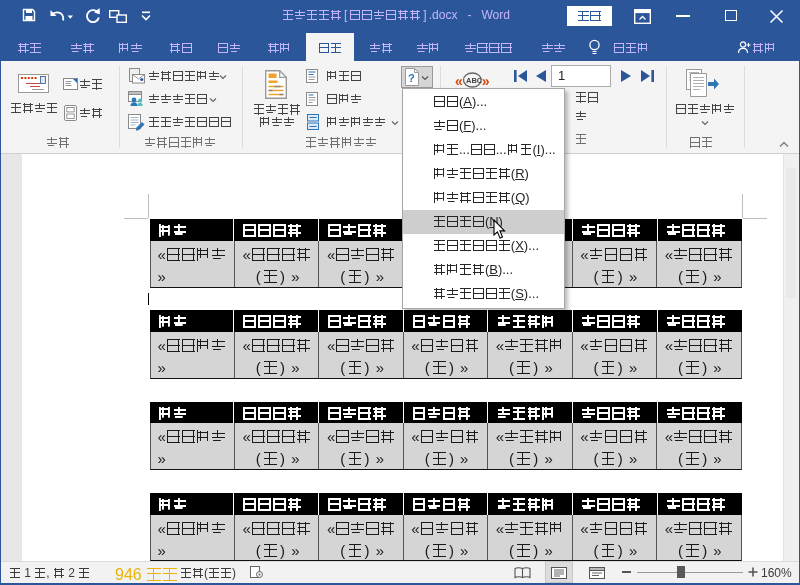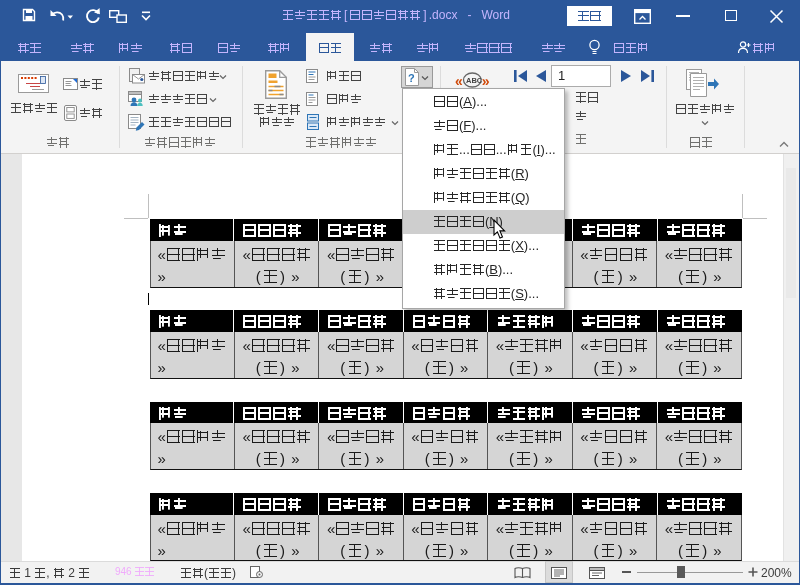--- a/index.html
+++ b/index.html
@@ -355,21 +355,21 @@
     <div style="flex:1;border-left:1px solid #555;overflow:hidden">
       <div style="padding-top:3px;font-size:15px;color:#1a1a1a;line-height:22px;text-align:center"><span class="gm">«</span><i class="g g4"></i><i class="g g1"></i><i class="g g1"></i><i class="g g2"></i><br><span class="fw">(</span><i class="g g0"></i><span class="fw">)</span><span style="margin-left:4px"><span class="gm">»</span></span></div>
     </div>
     <div style="flex:1;border-left:1px solid #555;overflow:hidden">
       <div style="padding-top:3px;font-size:15px;color:#1a1a1a;line-height:22px;text-align:center"><span class="gm">«</span><i class="g g4"></i><i class="g g1"></i><i class="g g1"></i><i class="g g2"></i><br><span class="fw">(</span><i class="g g0"></i><span class="fw">)</span><span style="margin-left:4px"><span class="gm">»</span></span></div>
     </div>
   </div>
 <div class="ab" style="left:1px;top:561px;width:798px;height:22px;background:#f2f2f2;border-top:1px solid #dbdbdb"></div>
 <div class="ab" style="left:0;top:583px;width:800px;height:2px;background:#2b579a"></div>
 <div class="ab" style="left:9px;top:566px;width:300px;height:15px;font-size:12px;color:#3b3b3b;white-space:nowrap"><i class="g g0"></i> 1 <i class="g g0"></i>, <i class="g g2"></i> 2 <i class="g g0"></i></div>
-<div class="ab" style="left:115px;top:566px;width:80px;height:15px;font-size:10px;color:#f0abfc;white-space:nowrap">946 <i class="g g0"></i><i class="g g0"></i></div>
+<div class="ab" style="left:115px;top:566px;width:80px;height:15px;font-size:16px;color:#eab308;white-space:nowrap">946 <i class="g g0"></i><i class="g g0"></i></div>
 <div class="ab" style="left:180px;top:566px;width:80px;height:15px;font-size:12px;color:#3b3b3b;white-space:nowrap"><i class="g g0"></i><i class="g g2"></i>(<i class="g g0"></i><i class="g g0"></i>)</div>
 <svg class="ab" style="left:250px;top:566px" width="13" height="12" viewBox="0 0 13 12">
 <rect x="0.5" y="0.5" width="9" height="11" fill="#fff" stroke="#666"></rect>
 <circle cx="9.5" cy="8.5" r="3" fill="#f2f2f2" stroke="#666"></circle>
     <circle cx="9.5" cy="8.5" r="1" fill="#666"></circle>
   </svg>
 <svg class="ab" style="left:514px;top:567px" width="17" height="12" viewBox="0 0 17 12">
 <path d="M8.5 1.5 c-2 -1 -6 -1 -7.5 0 v9 c1.5 -1 5.5 -1 7.5 0 c2 -1 6 -1 7.5 0 v-9 c-1.5 -1 -5.5 -1 -7.5 0 z" fill="none" stroke="#555" stroke-width="1.1"></path>
 <path d="M8.5 1.5 v9" stroke="#555" stroke-width="1.1"></path>
   </svg>
@@ -382,21 +382,21 @@
 <rect x="0.5" y="0.5" width="15" height="11" fill="#fff" stroke="#555"></rect>
 <rect x="0.5" y="0.5" width="15" height="3" fill="#bbb" stroke="#555"></rect>
 <path d="M3 6 h10 M3 8.5 h7" stroke="#555" stroke-width="0.9"></path>
   </svg>
 <div class="ab" style="left:622px;top:571px;width:9px;height:2px;background:#555"></div>
 <div class="ab" style="left:637px;top:571.5px;width:106px;height:1px;background:#999"></div>
 <div class="ab" style="left:677px;top:566px;width:8px;height:12px;background:#595959"></div>
 <svg class="ab" style="left:748px;top:567px" width="10" height="10" viewBox="0 0 10 10">
 <path d="M5 0.5 v9 M0.5 5 h9" stroke="#555" stroke-width="1.6"></path>
   </svg>
-<div class="ab" style="left:761px;top:566px;width:34px;height:15px;font-size:12px;color:#3b3b3b">200%</div>
+<div class="ab" style="left:761px;top:566px;width:34px;height:15px;font-size:12px;color:#3b3b3b">160%</div>
 <div class="ab" style="left:402px;top:88px;width:163px;height:221px;background:#fff;border:1px solid #a6a6a6;box-shadow:3px 3px 4px rgba(0,0,0,0.25)"></div>
 <div class="ab" style="left:403px;top:90px;width:161px;height:24px;font-size:13px;color:#262626;padding:4px 0 0 30px;white-space:nowrap"><i class="g g1"></i><i class="g g1"></i>(<u>A</u>)...</div>
 <div class="ab" style="left:403px;top:114px;width:161px;height:24px;font-size:13px;color:#262626;padding:4px 0 0 30px;white-space:nowrap"><i class="g g4"></i><i class="g g1"></i>(<u>F</u>)...</div>
 <div class="ab" style="left:403px;top:138px;width:161px;height:24px;font-size:13px;color:#262626;padding:4px 0 0 30px;white-space:nowrap"><i class="g g3"></i><i class="g g0"></i>...<i class="g g1"></i><i class="g g1"></i>...<i class="g g3"></i><i class="g g0"></i>(<u>I</u>)...</div>
 <div class="ab" style="left:403px;top:162px;width:161px;height:24px;font-size:13px;color:#262626;padding:4px 0 0 30px;white-space:nowrap"><i class="g g3"></i><i class="g g4"></i><i class="g g0"></i><i class="g g1"></i><i class="g g0"></i><i class="g g2"></i>(<u>R</u>)</div>
 <div class="ab" style="left:403px;top:186px;width:161px;height:24px;font-size:13px;color:#262626;padding:4px 0 0 30px;white-space:nowrap"><i class="g g3"></i><i class="g g4"></i><i class="g g2"></i><i class="g g1"></i><i class="g g0"></i><i class="g g2"></i>(<u>Q</u>)</div>
 <div class="ab" style="left:403px;top:210px;width:161px;height:24px;background:#cecece;font-size:13px;color:#262626;padding:4px 0 0 30px;white-space:nowrap"><i class="g g0"></i><i class="g g1"></i><i class="g g0"></i><i class="g g1"></i>(<u>N</u>)</div>
 <div class="ab" style="left:403px;top:234px;width:161px;height:24px;font-size:13px;color:#262626;padding:4px 0 0 30px;white-space:nowrap"><i class="g g0"></i><i class="g g1"></i><i class="g g0"></i><i class="g g1"></i><i class="g g1"></i><i class="g g0"></i>(<u>X</u>)...</div>
 <div class="ab" style="left:403px;top:258px;width:161px;height:24px;font-size:13px;color:#262626;padding:4px 0 0 30px;white-space:nowrap"><i class="g g2"></i><i class="g g3"></i><i class="g g0"></i><i class="g g2"></i>(<u>B</u>)...</div>
 <div class="ab" style="left:403px;top:282px;width:161px;height:24px;font-size:13px;color:#262626;padding:4px 0 0 30px;white-space:nowrap"><i class="g g2"></i><i class="g g4"></i><i class="g g0"></i><i class="g g1"></i><i class="g g1"></i><i class="g g0"></i>(<u>S</u>)...</div>

